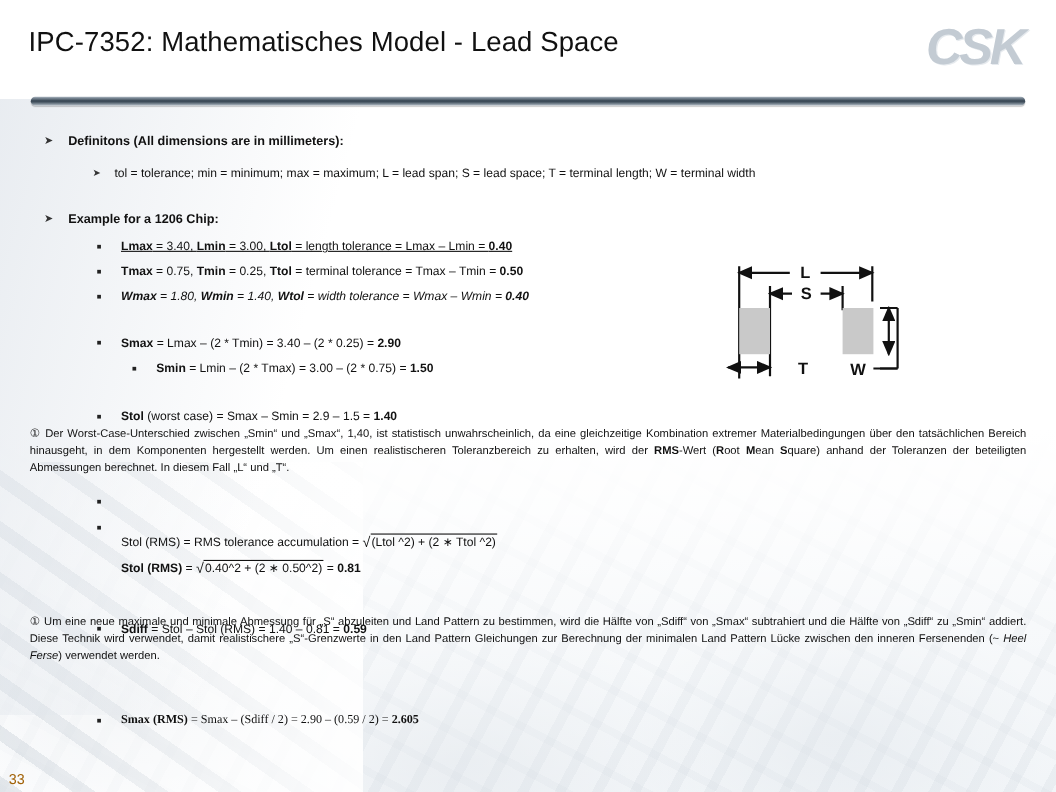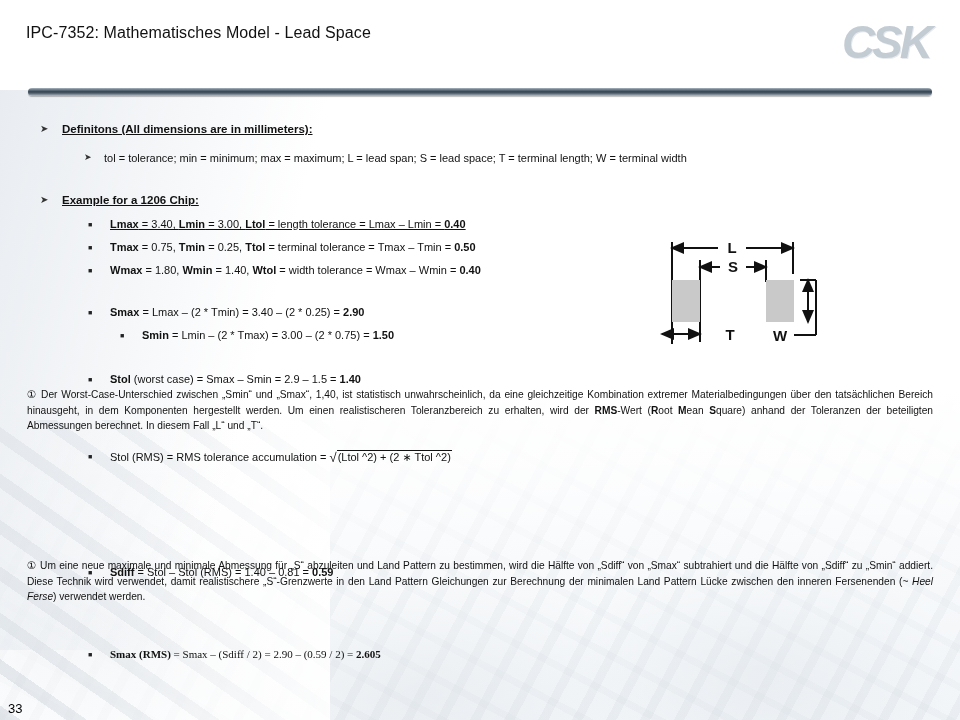--- a/index.html
+++ b/index.html
@@ -30,21 +30,21 @@
   }
   .bg-sheen{
     position:absolute;left:0;top:90px;width:960px;height:560px;
     background:linear-gradient(105deg, rgba(225,230,236,.75) 0px, rgba(255,255,255,0) 320px);
     pointer-events:none;
   }
 
   
   .title{
     position:absolute;left:26px;top:24px;
-    font-size:16px;color:#111;letter-spacing:.1px;white-space:nowrap;
+    font-size:25px;color:#111;letter-spacing:.1px;white-space:nowrap;
   }
   .logo{
     position:absolute;right:30px;top:14px;width:125px;height:56px;
     font-size:46px;font-weight:bold;font-style:italic;
     color:#c3cbd3;letter-spacing:-3px;line-height:56px;text-align:right;
     text-shadow:1px 1px 0 #e6eaee;
   }
   .rule{
     position:absolute;left:28px;top:88px;width:904px;height:8px;
     border-radius:4px;
@@ -55,36 +55,36 @@
 
   
   .content{position:absolute;left:0;top:0;width:960px;height:720px;}
 
   .lvl1{position:absolute;font-size:11.5px;color:#111;}
   .lvl1 .mk{position:absolute;left:-22px;top:0px;font-size:10px;color:#333;}
   .lvl2{position:absolute;font-size:11px;color:#111;}
   .lvl2 .mk{position:absolute;left:-20px;top:0px;font-size:9px;color:#333;}
   .lvl3{position:absolute;font-size:11px;color:#111;white-space:nowrap;}
   .lvl3 .mk{position:absolute;left:-22px;top:3px;font-size:7px;color:#222;}
-  .u{text-decoration:underline;}
+  .u{}
   b{font-weight:bold;}
   .para{
     position:absolute;font-size:10.2px;color:#111;line-height:15.5px;
     text-align:justify;
   }
   .para .circ{font-size:10.5px;}
   em{font-style:italic;}
 
   
-  .rad{display:inline-block;white-space:nowrap;}
+  .rad{display:inline-block;white-space:nowrap;margin-top:35px;}
   .rad .sign{font-size:13px;vertical-align:-1px;}
   .rad .bar{border-top:1px solid #111;padding:0 1px;display:inline-block;}
 
   .pagenum{
-    position:absolute;left:8px;bottom:4px;font-size:13px;color:#000000;
+    position:absolute;left:8px;bottom:4px;font-size:13px;color:#a16207;
   }
 
   
   .diagram{position:absolute;left:640px;top:222px;width:240px;height:150px;}
   .diagram svg{display:block;}
 </style>
 </head>
 <body>
 
 <div class="bg-photo"></div>
@@ -112,21 +112,21 @@
   </div>
 
   <div class="lvl3" style="left:110px;top:218px;text-decoration:underline;">
     <span class="mk">■</span>
     <b>Lmax</b><span> = 3.40, </span><b>Lmin</b><span> = 3.00, </span><b>Ltol</b><span> = length tolerance = Lmax – Lmin = </span><b>0.40</b>
   </div>
   <div class="lvl3" style="left:110px;top:241px;">
     <span class="mk">■</span>
     <b>Tmax</b><span> = 0.75, </span><b>Tmin</b><span> = 0.25, </span><b>Ttol</b><span> = terminal tolerance = Tmax – Tmin = </span><b>0.50</b>
   </div>
-  <div class="lvl3" style="left:110px;top:264px;">
+  <div class="lvl3" style="left:110px;top:264px;font-style:italic;">
     <span class="mk">■</span>
     <b>Wmax</b><span> = 1.80, </span><b>Wmin</b><span> = 1.40, </span><b>Wtol</b><span> = width tolerance = Wmax – Wmin = </span><b>0.40</b>
   </div>
 
   <div class="lvl3" style="left:110px;top:306px;">
     <span class="mk">■</span>
     <b>Smax</b><span> = Lmax – (2 * Tmin) = 3.40 – (2 * 0.25) = </span><b>2.90</b>
   </div>
   <div class="lvl3" style="left:110px;top:329px;margin-left:32px;">
     <span class="mk">■</span>
@@ -137,20 +137,24 @@
     <b>Stol</b><span> (worst case) = Smax – Smin = 2.9 – 1.5 = </span><b>1.40</b>
   </div>
 
   <div class="para" style="left:27px;top:387px;width:906px;">
     <span class="circ">①</span><span> Der Worst-Case-Unterschied zwischen „Smin“ und „Smax“, 1,40, ist statistisch unwahrscheinlich, da eine gleichzeitige Kombination extremer Materialbedingungen über den tatsächlichen Bereich hinausgeht, in dem Komponenten hergestellt werden. Um einen realistischeren Toleranzbereich zu erhalten, wird der </span><b>RMS</b><span>-Wert (</span><b>R</b><span>oot </span><b>M</b><span>ean </span><b>S</b><span>quare) anhand der Toleranzen der beteiligten Abmessungen berechnet. In diesem Fall „L“ und „T“.</span>
   </div>
 
   <div class="lvl3" style="left:110px;top:450px;">
     <span class="mk">■</span>
     <span>Stol (RMS) = RMS tolerance accumulation = </span><span class="rad"><span class="sign">√</span><span class="bar">(Ltol ^2) + (2 ∗ Ttol ^2)</span></span>
+  </div>
+  <div class="lvl3" style="left:110px;top:474px;">
+    <span class="mk">■</span>
+    <b>Stol (RMS)</b><span> = </span><span class="rad"><span class="sign">√</span><span class="bar">0.40^2 + (2 ∗ 0.50^2)</span></span><span> = </span><b>0.81</b>
   </div>
 
   <div class="lvl3" style="left:110px;top:566px;">
     <span class="mk">■</span>
     <b>Sdiff</b><span> = Stol – Stol (RMS) = 1.40 – 0.81 = </span><b>0.59</b>
   </div>
 
   <div class="para" style="left:27px;top:558px;width:906px;">
     <span class="circ">①</span><span> Um eine neue maximale und minimale Abmessung für „S“ abzuleiten und Land Pattern zu bestimmen, wird die Hälfte von „Sdiff“ von „Smax“ subtrahiert und die Hälfte von „Sdiff“ zu „Smin“ addiert. Diese Technik wird verwendet, damit realistischere „S“-Grenzwerte in den Land Pattern Gleichungen zur Berechnung der minimalen Land Pattern Lücke zwischen den inneren Fersenenden (~ </span><em>Heel Ferse</em><span>) verwendet werden.</span>
   </div>

